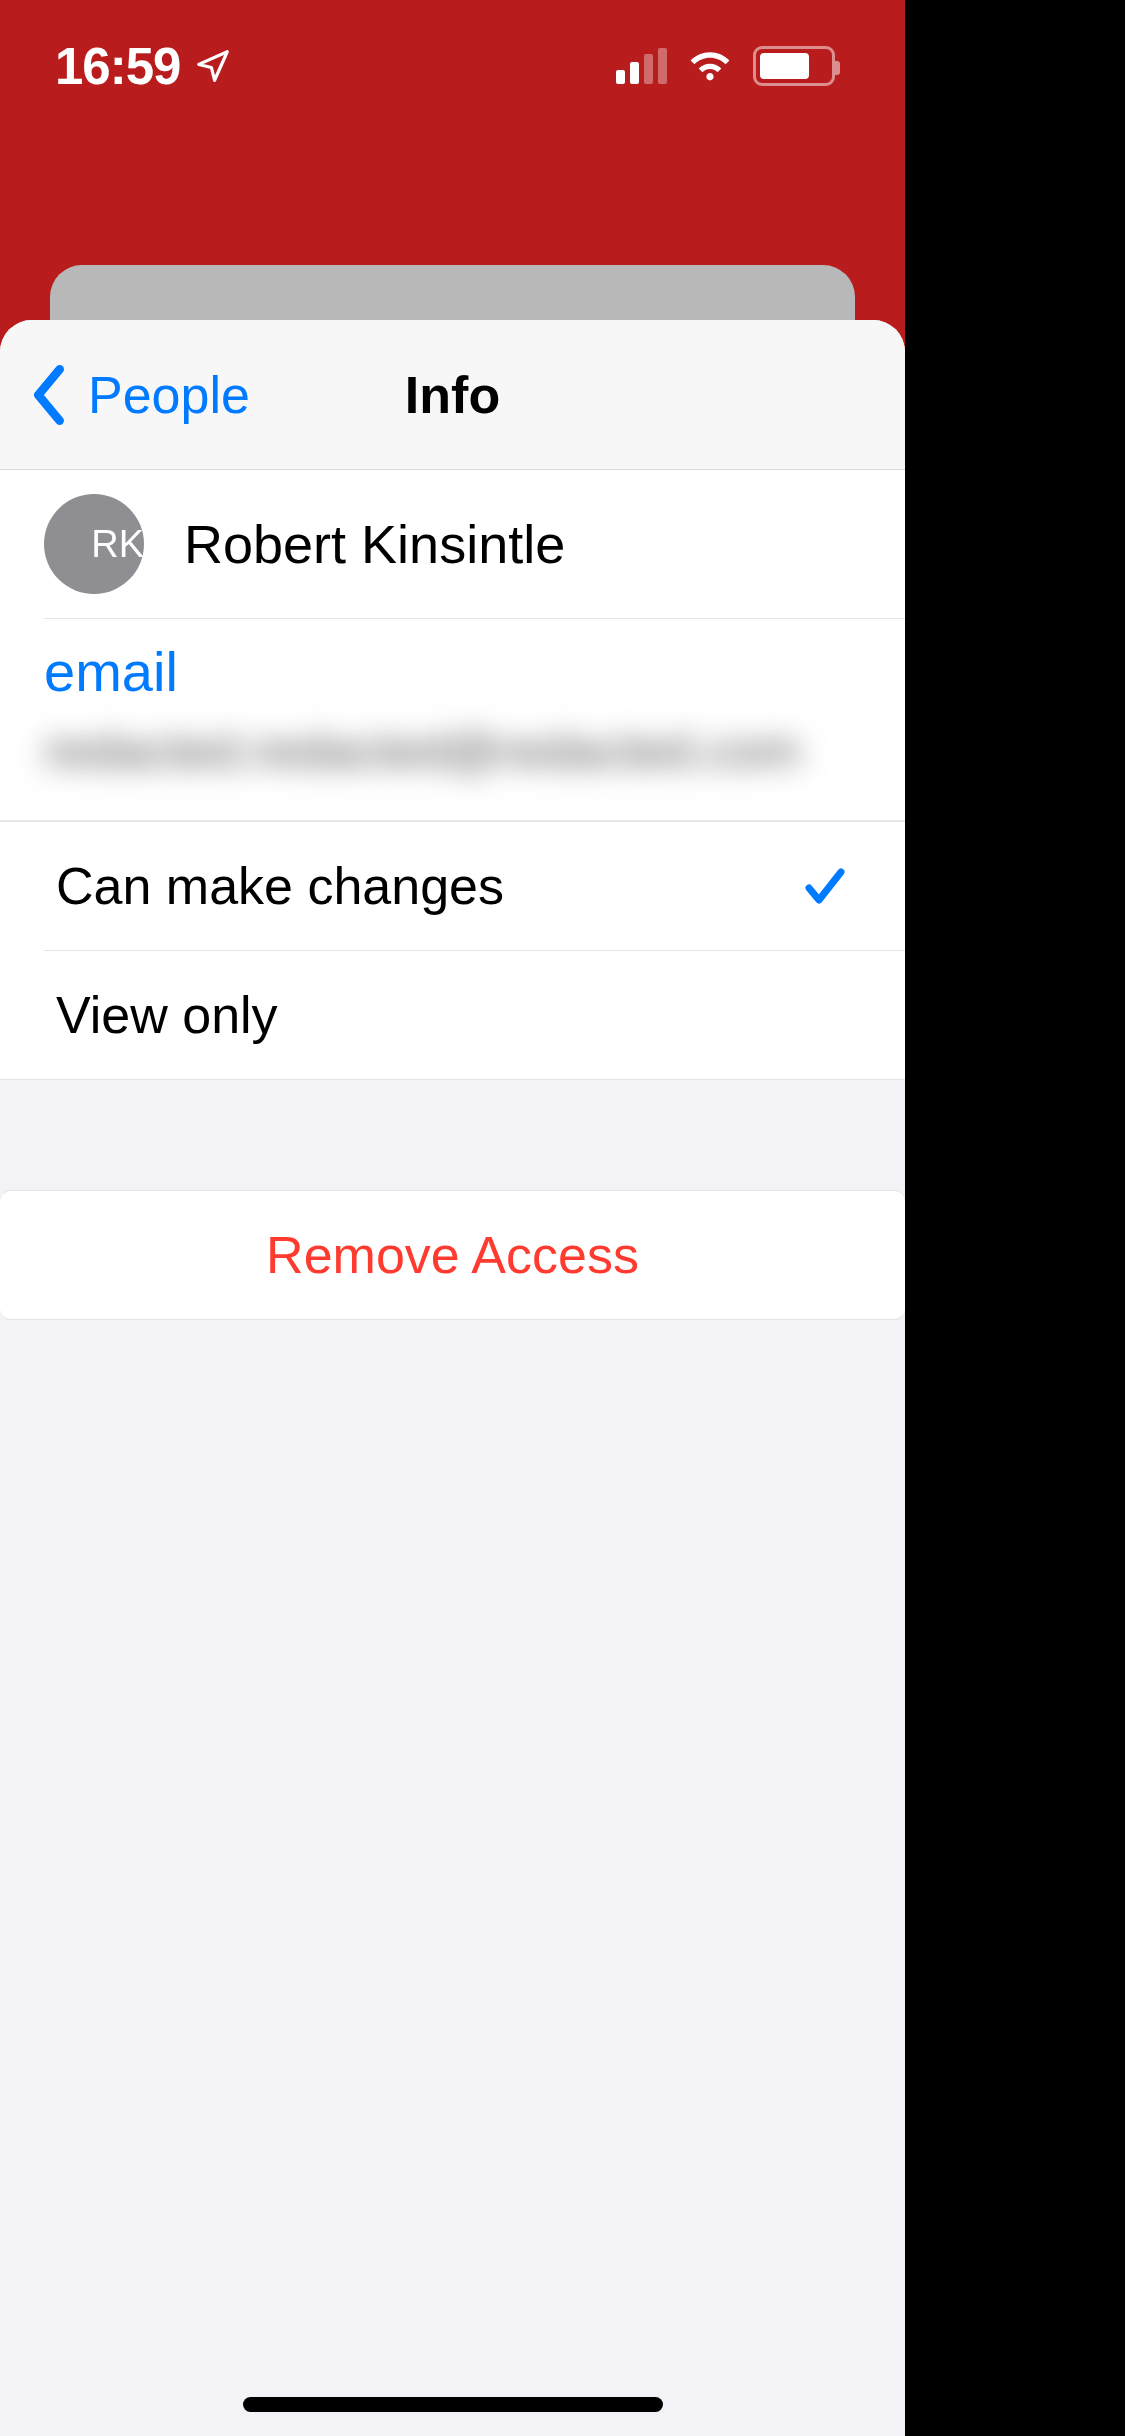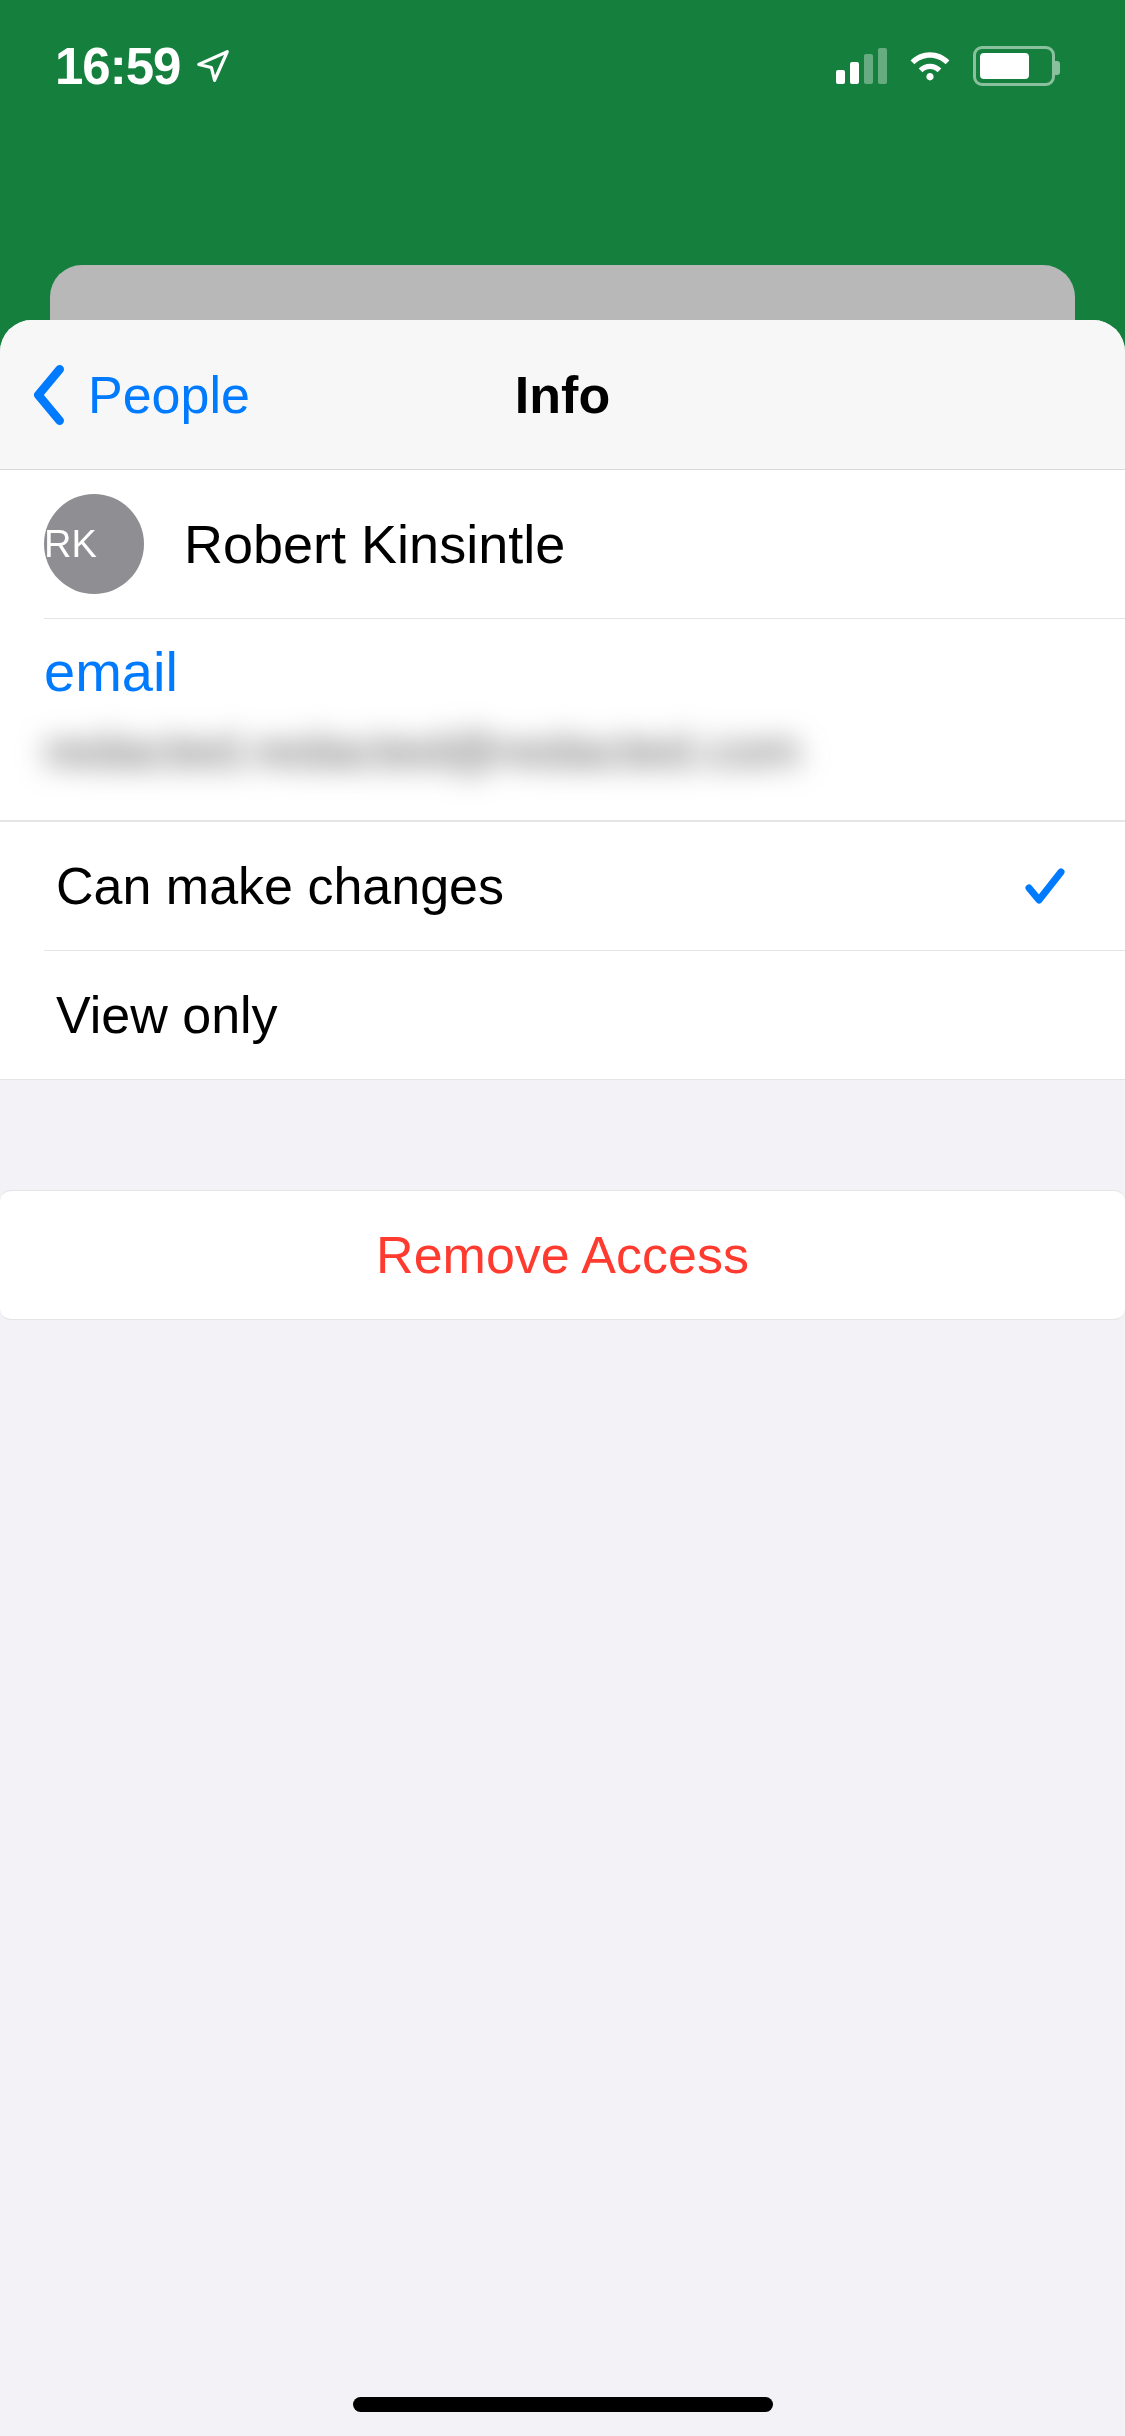--- a/index.html
+++ b/index.html
@@ -9,24 +9,24 @@
       font-family: -apple-system, BlinkMacSystemFont, "Helvetica Neue", sans-serif;
       -webkit-font-smoothing: antialiased;
     }
     html, body {
       width: 1125px;
       height: 2436px;
       background: #000;
       overflow: hidden;
     }
     .device {
-      width: 1125px;
+      width: 905px;
       height: 2436px;
       position: relative;
-      background: #15803d;
+      background: #b91c1c;
     }
     
     .status-bar {
       position: absolute;
       top: 0;
       left: 0;
       right: 0;
       height: 132px;
       display: flex;
       align-items: center;
@@ -153,21 +153,21 @@
       gap: 40px;
       padding: 24px 44px;
     }
     .avatar {
       width: 100px;
       height: 100px;
       border-radius: 50%;
       background: #8e8e93;
       display: flex;
       align-items: center;
-      justify-content: flex-start;
+      justify-content: flex-end;
       color: #fff;
       font-size: 38px;
       font-weight: 400;
     }
     .contact-name {
       font-size: 54px;
       color: #000;
     }
     .divider {
       height: 1px;

